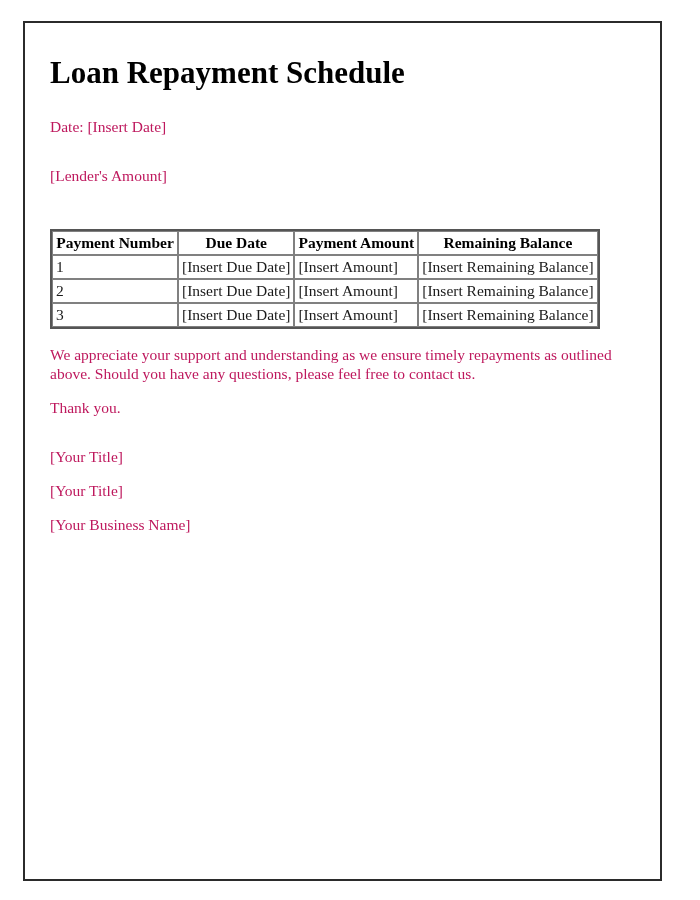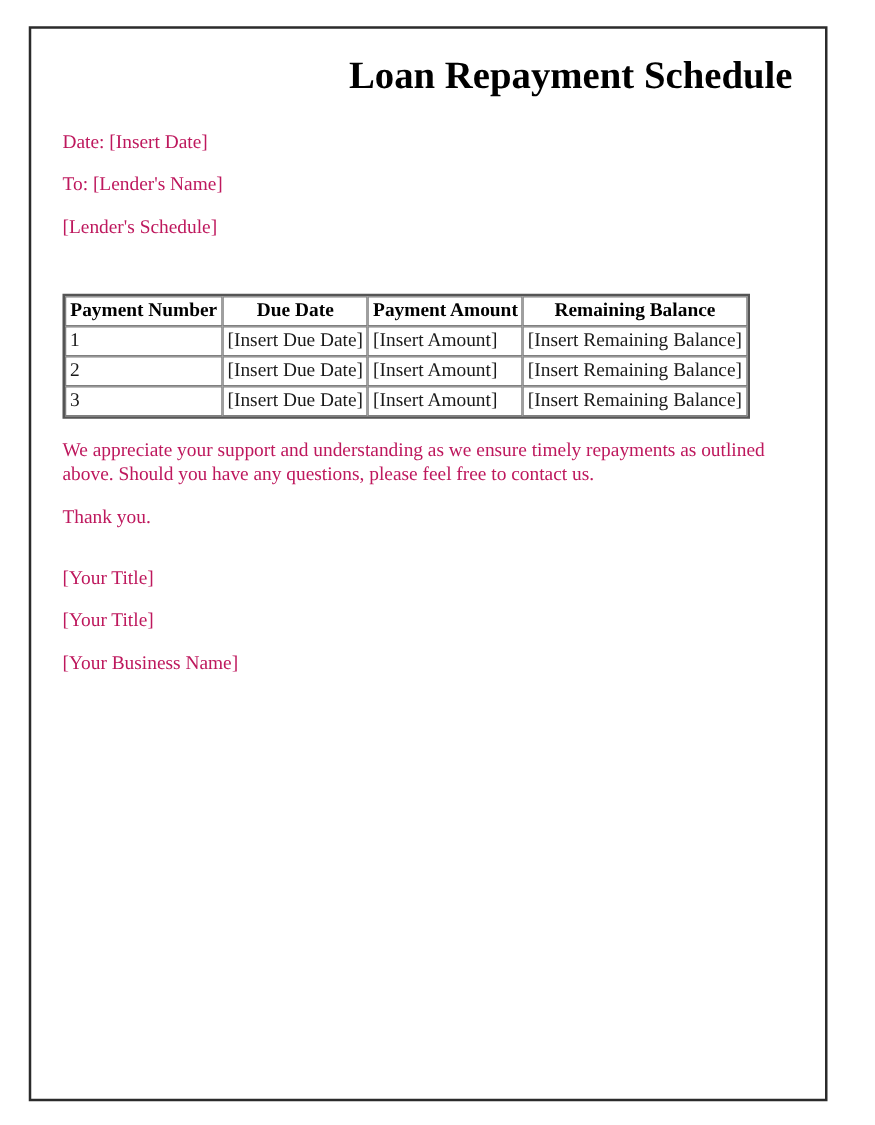--- a/index.html
+++ b/index.html
@@ -32,23 +32,22 @@
     top: 19px;
     width: 584px;
   }
 
   .doc-title {
     font-family: "Liberation Serif", "DejaVu Serif", serif;
     font-size: 31px;
     font-weight: bold;
     line-height: 36px;
     color: #000000;
-    margin: 0 0 0 0;
+    margin: 13px 0 0 0;
     letter-spacing: 0px;
-    text-align: right;
   }
 
   .para {
     font-size: 15.5px;
     line-height: 19px;
     color: #be185d;
     margin: 0;
   }
 
   
@@ -97,24 +96,23 @@
 <div class="page">
   <div class="page-inner">
 
     <h1 class="doc-title">Loan Repayment Schedule</h1>
 
     <div class="sp-title"></div>
 
     <p class="para">Date: [Insert Date]</p>
     <div class="sp-line"></div>
 
-    <p class="para">To: [Lender's Name]</p>
     <div class="sp-line"></div>
 
-    <p class="para">[Lender's Schedule]</p>
+    <p class="para">[Lender's Amount]</p>
     <div class="sp-line"></div>
 
     <div class="sp-line"></div>
 
 
     <div class="sp-beforetable"></div>
 
     <table class="schedule-table">
       <colgroup>
         <col class="col-num">

